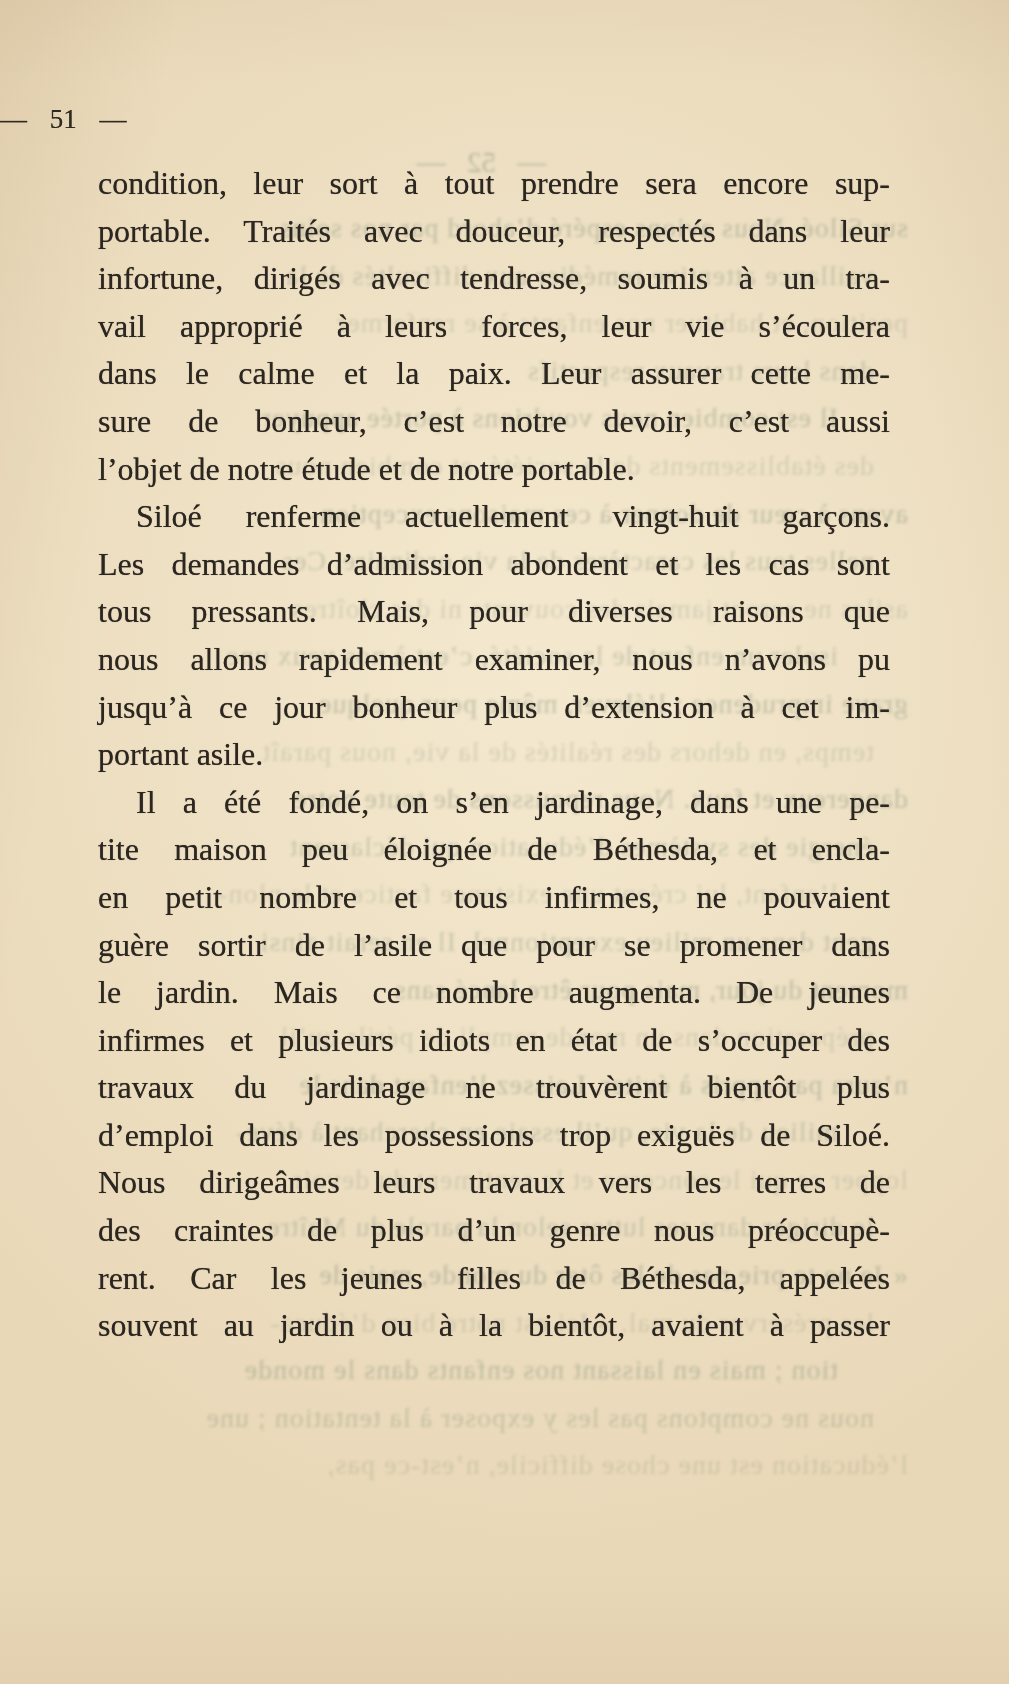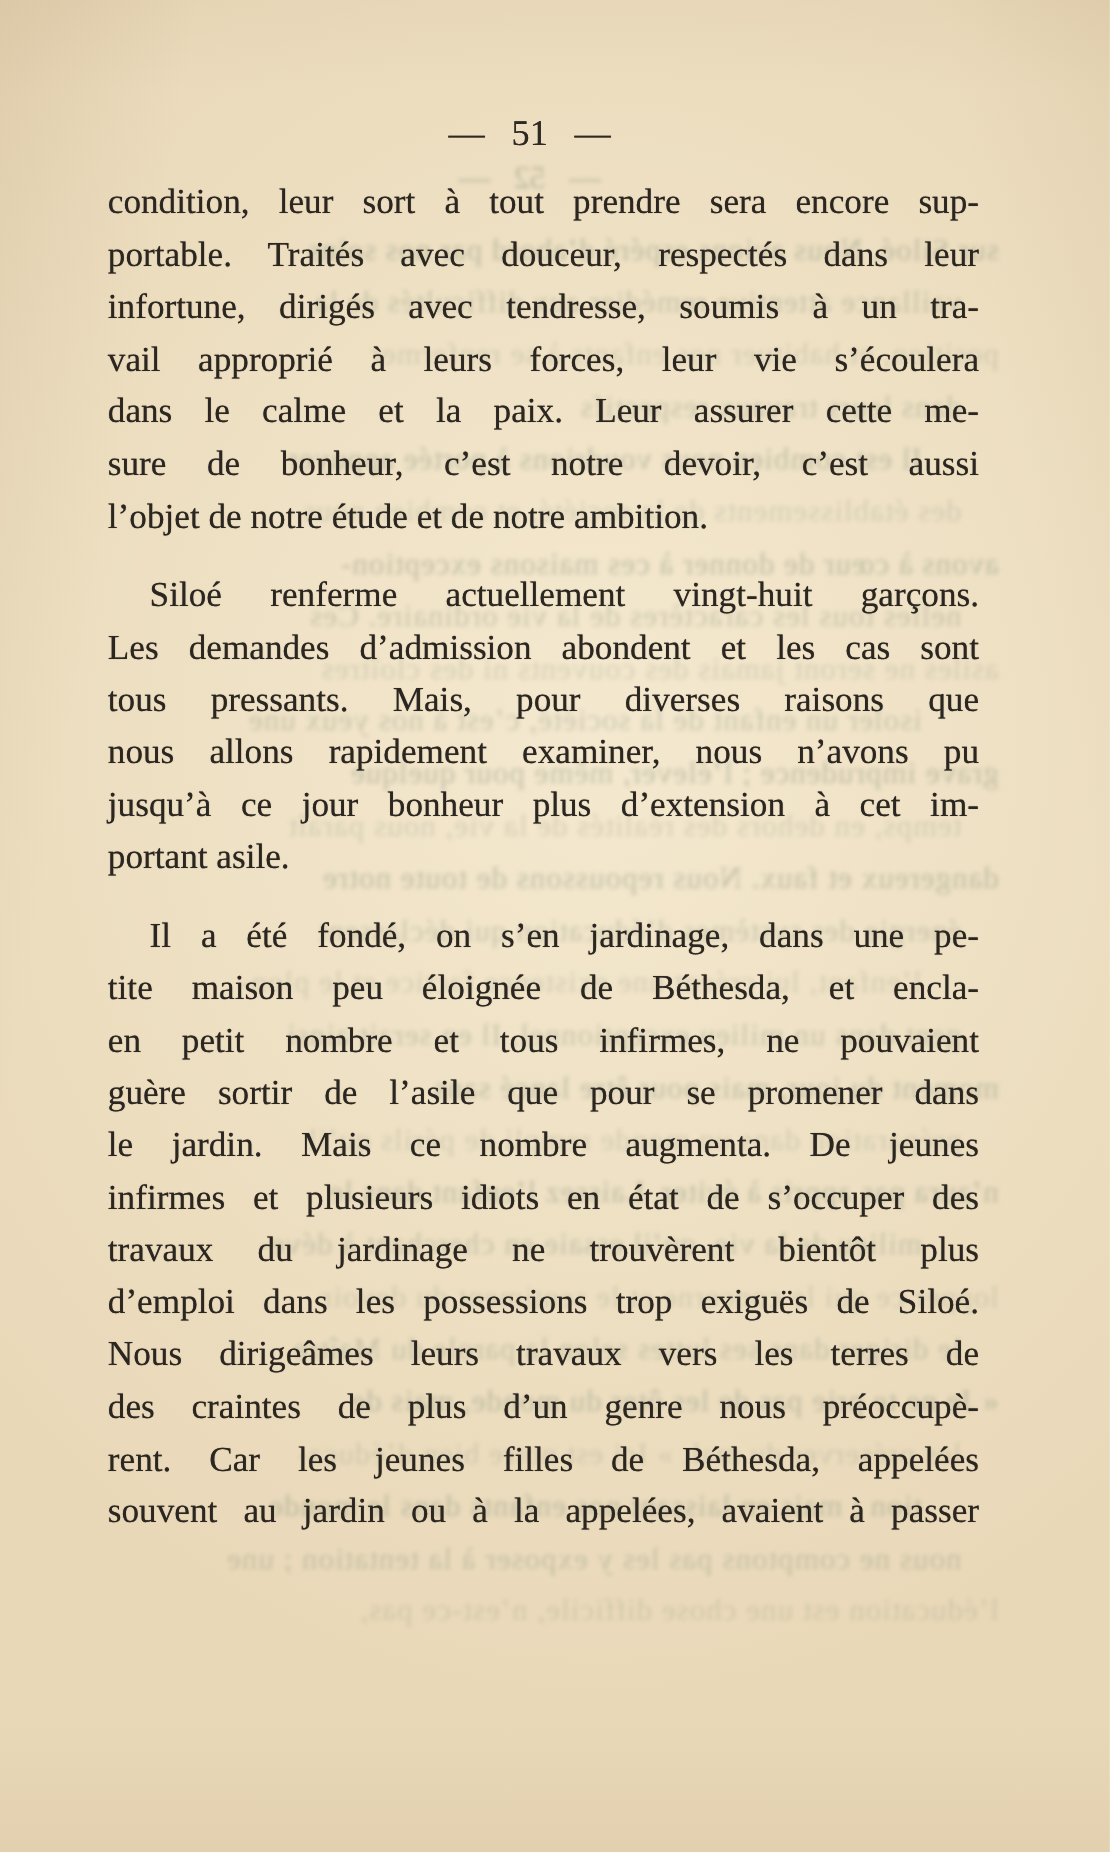--- a/index.html
+++ b/index.html
@@ -30,22 +30,21 @@
     filter:blur(1.7px);
     white-space:nowrap; overflow:hidden;
     letter-spacing:1px;
   }
   .bleed-line:nth-child(even) { padding-left:34px; opacity:0.85; }
   .bleed-line:nth-child(3n)   { opacity:0.62; }
   .bleed-line:nth-child(5n)   { padding-left:70px; }
 
   .page-number {
     position:absolute; top:104px; left:0; right:46px; z-index:2;
-    text-align:center;
-    font-size:33px; color:#2e2921;
+    font-size:27px; color:#2e2921;
     word-spacing:16px;
     text-shadow:0 0 0.6px rgba(46,41,33,0.8);
   }
   .bleed-page-number {
     position:absolute; top:146px; left:0; right:46px; z-index:1;
     text-align:center;
     font-size:29px; color:rgba(125,140,118,0.45);
     word-spacing:14px;
     transform:scaleX(-1);
     filter:blur(1.8px);
@@ -56,21 +55,21 @@
     font-size:32px; line-height:47.6px;
     color:#2b2620;
   }
   .t-line {
     height:47.6px;
     text-align:justify;
     text-align-last:justify;
     text-shadow:0 0 0.7px rgba(43,38,32,0.75);
   }
   .t-line.endp { text-align-last:left; }
-  .t-line.ind  { padding-left:38px;margin-top:24px; }
+  .t-line.ind  { padding-left:38px; }
 </style>
 </head>
 <body>
 
 <div class="page">
 
   <div class="bleed-layer">
     <div class="bleed-line">sur Siloé. Nous avions espéré d’abord par nos soins</div>
     <div class="bleed-line">vaillance attentive remédier aux difficultés de la</div>
     <div class="bleed-line">position, et habituer nos enfants à se renfermer</div>
@@ -103,34 +102,34 @@
   <div class="bleed-page-number">— 52 —</div>
   <div class="page-number">— 51 —</div>
 
   <div class="text-block">
     <div class="t-line">condition, leur sort à tout prendre sera encore sup-</div>
     <div class="t-line">portable. Traités avec douceur, respectés dans leur</div>
     <div class="t-line">infortune, dirigés avec tendresse, soumis à un tra-</div>
     <div class="t-line">vail approprié à leurs forces, leur vie s’écoulera</div>
     <div class="t-line">dans le calme et la paix. Leur assurer cette me-</div>
     <div class="t-line">sure de bonheur, c’est notre devoir, c’est aussi</div>
-    <div class="t-line endp">l’objet de notre étude et de notre ambition.</div>
+    <div class="t-line endp">l’objet de notre étude et de notre portable.</div>
     <div class="t-line ind">Siloé renferme actuellement vingt-huit garçons.</div>
     <div class="t-line">Les demandes d’admission abondent et les cas sont</div>
     <div class="t-line">tous pressants. Mais, pour diverses raisons que</div>
     <div class="t-line">nous allons rapidement examiner, nous n’avons pu</div>
     <div class="t-line">jusqu’à ce jour bonheur plus d’extension à cet im-</div>
     <div class="t-line endp">portant asile.</div>
     <div class="t-line ind">Il a été fondé, on s’en jardinage, dans une pe-</div>
     <div class="t-line">tite maison peu éloignée de Béthesda, et encla-</div>
     <div class="t-line">en petit nombre et tous infirmes, ne pouvaient</div>
     <div class="t-line">guère sortir de l’asile que pour se promener dans</div>
     <div class="t-line">le jardin. Mais ce nombre augmenta. De jeunes</div>
     <div class="t-line">infirmes et plusieurs idiots en état de s’occuper des</div>
     <div class="t-line">travaux du jardinage ne trouvèrent bientôt plus</div>
     <div class="t-line">d’emploi dans les possessions trop exiguës de Siloé.</div>
     <div class="t-line">Nous dirigeâmes leurs travaux vers les terres de</div>
     <div class="t-line">des craintes de plus d’un genre nous préoccupè-</div>
     <div class="t-line">rent. Car les jeunes filles de Béthesda, appelées</div>
-    <div class="t-line">souvent au jardin ou à la appelées, avaient à passer</div>
+    <div class="t-line">souvent au jardin ou à la bientôt, avaient à passer</div>
   </div>
 
 </div>
 
 </body></html>

